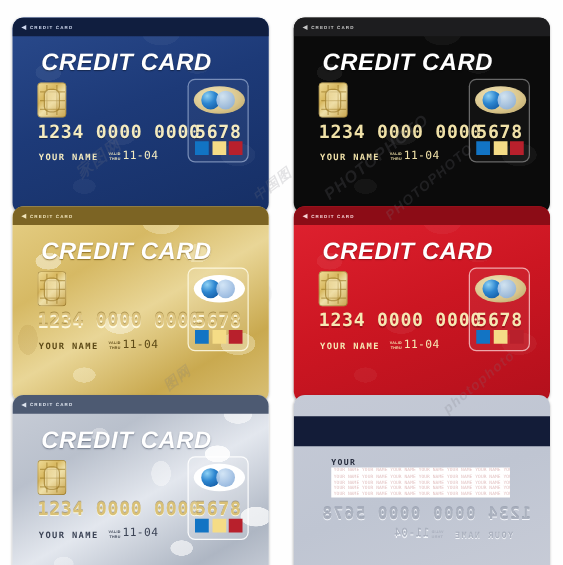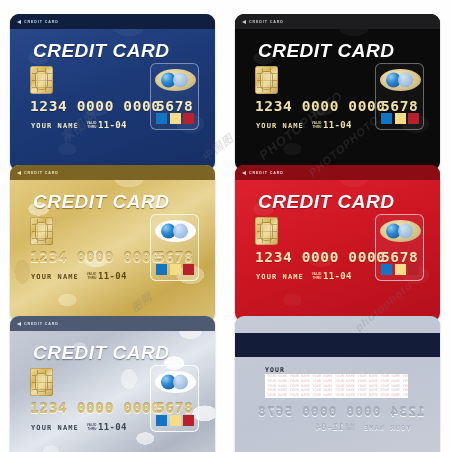--- a/index.html
+++ b/index.html
@@ -193,21 +193,21 @@
   .validwrap { display: flex; align-items: flex-end; gap: 1.5px; }
   .validlbl {
     font-size: 2.9px; line-height: 3.3px;
     font-weight: bold; letter-spacing: .25px;
     text-align: right;
     padding-bottom: 1px;
     white-space: nowrap;
   }
   .validval {
     font-family: "DejaVu Sans Mono", monospace;
-    font-size: 9px; font-weight: bold;
+    font-size: 9px; font-weight: normal;
     letter-spacing: .3px;
     white-space: nowrap;
   }
 
   
   .logopanel {
     position: absolute;
     left: 140px; top: 49px;
     width: 49px; height: 67px;
     border-radius: 6px;

